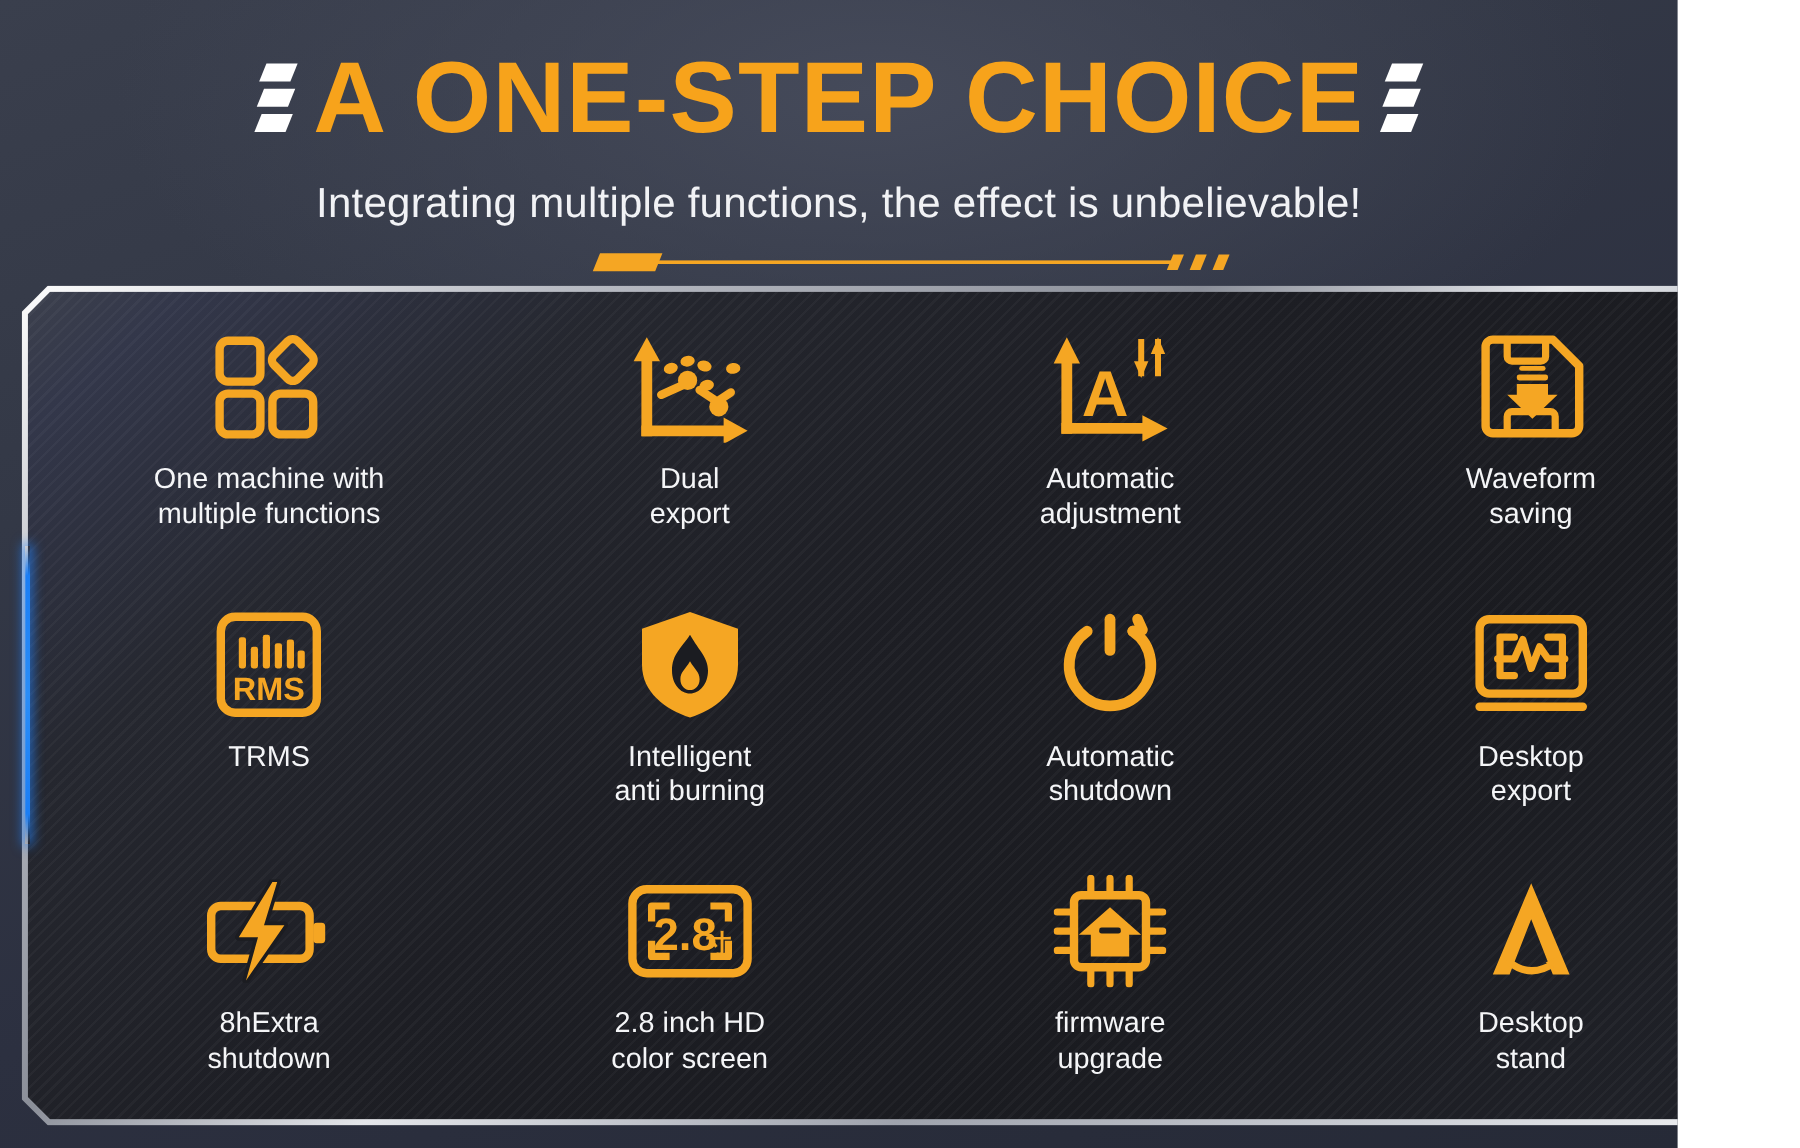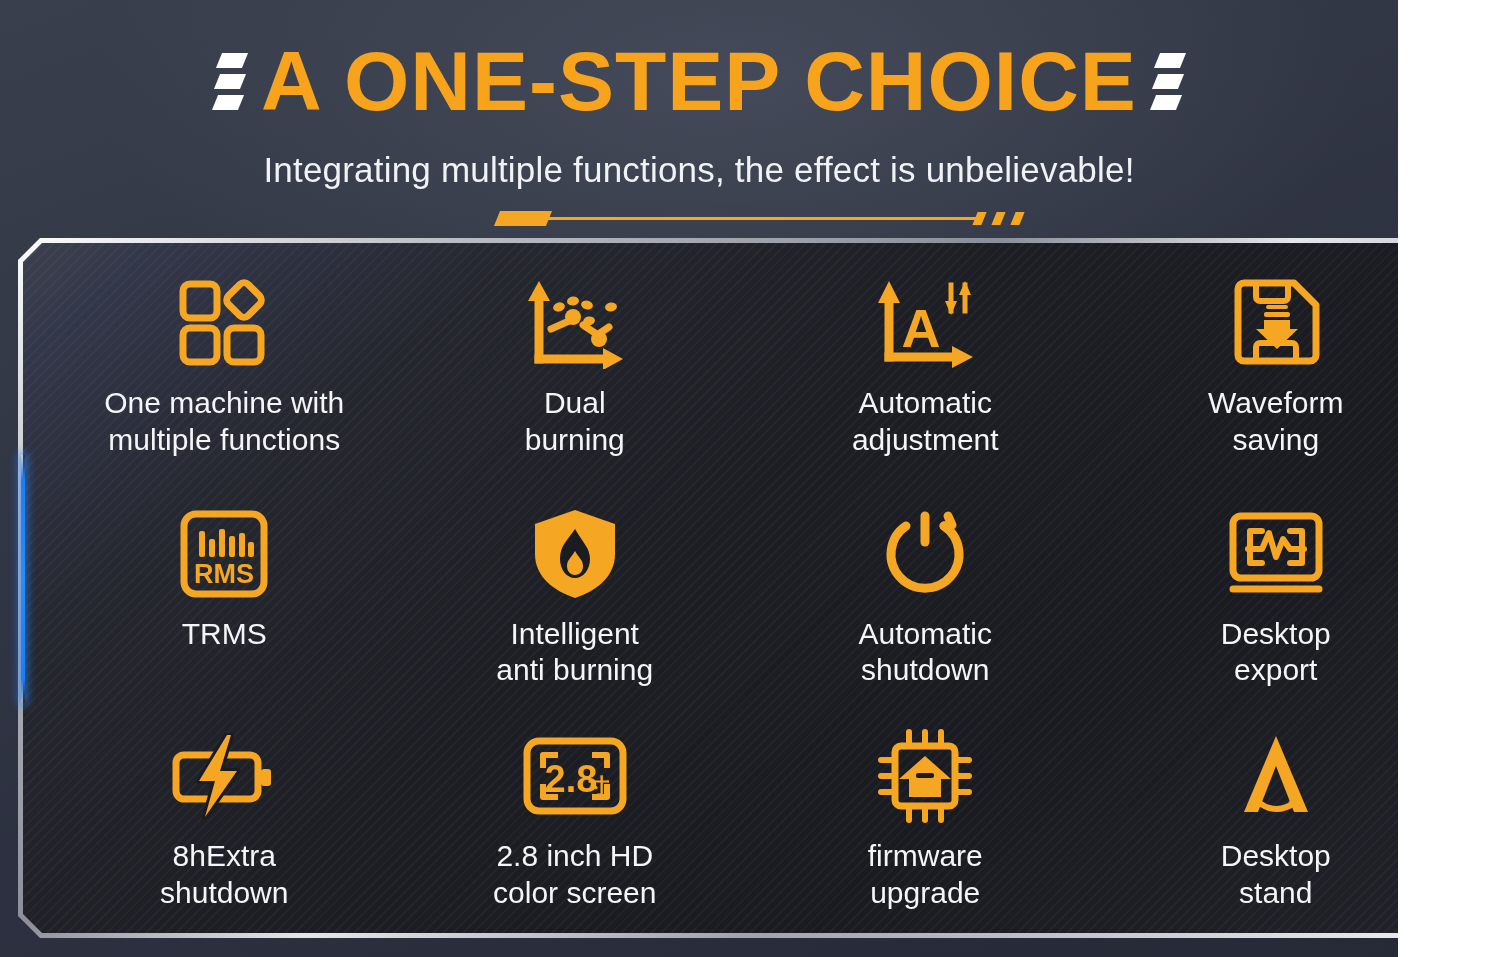--- a/index.html
+++ b/index.html
@@ -166,21 +166,21 @@
   .cell .iconbox {
     height: 96px;
     display: flex;
     align-items: center;
     justify-content: center;
   }
   .cell .label {
     margin-top: 14px;
     text-align: center;
     color: #f4f5f7;
-    font-size: 30px;
+    font-size: 24px;
     line-height: 1.22;
     font-weight: 400;
     white-space: pre-line;
   }
 
   
   .cell.r1 { padding-top: 14px; }
   .cell.r2 { padding-top: 26px; }
   .cell.r3 { padding-top: 30px; }
 
@@ -259,21 +259,21 @@
               <circle cx="76" cy="62" r="8"></circle>
               <ellipse cx="36" cy="30" rx="6" ry="4.5" transform="rotate(-18 36 30)"></ellipse>
               <ellipse cx="50" cy="24" rx="6" ry="4.5" transform="rotate(-10 50 24)"></ellipse>
               <ellipse cx="64" cy="28" rx="6" ry="4.5" transform="rotate(14 64 28)"></ellipse>
               <ellipse cx="66" cy="44" rx="6" ry="4.5" transform="rotate(-12 66 44)"></ellipse>
               <ellipse cx="88" cy="30" rx="6" ry="4.5" transform="rotate(-8 88 30)"></ellipse>
             </g>
           </svg>
         </div>
         <div class="label">Dual
-burning</div>
+export</div>
       </div>
 
       <div class="cell r1">
         <div class="iconbox">
           <svg class="svgicon" width="104" height="92" viewBox="0 0 104 92">
             <g stroke="#f5a623" stroke-width="9" fill="none" stroke-linecap="square">
               <path d="M16 80 V24"></path>
               <path d="M16 80 H82"></path>
             </g>
             <polygon points="16,4 5,26 27,26" fill="#f5a623"></polygon>

